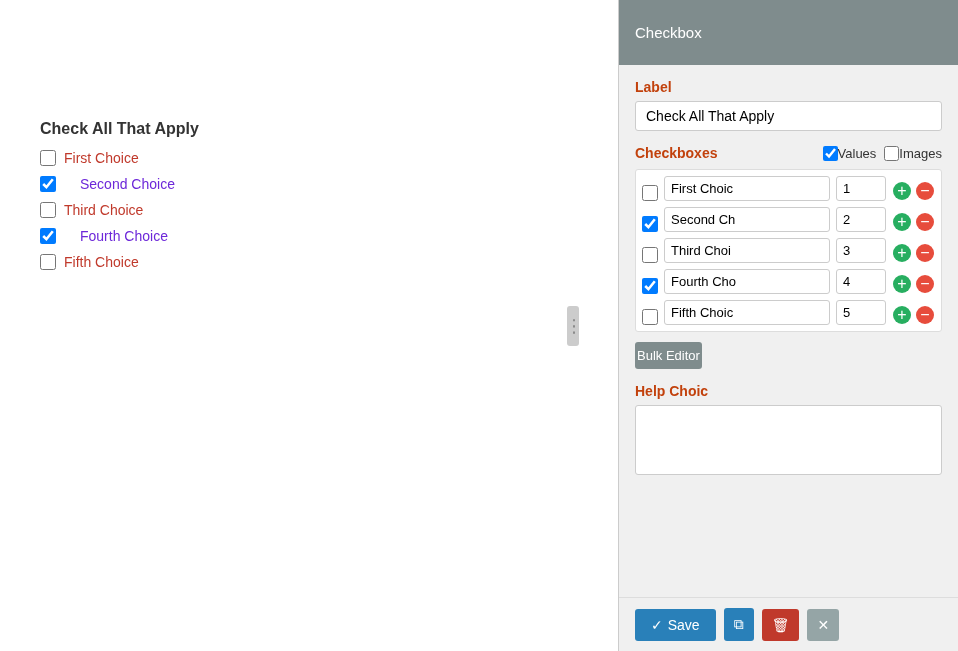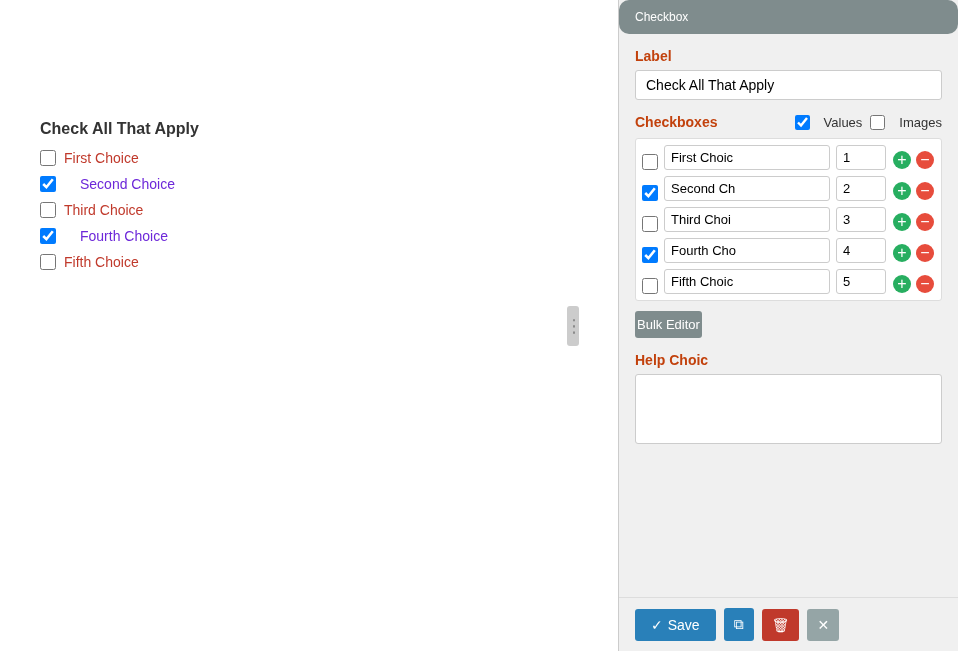--- a/index.html
+++ b/index.html
@@ -61,24 +61,23 @@
       height: 651px;
       background: #f0f0f0;
       border-left: 1px solid #ccc;
       display: flex;
       flex-direction: column;
     }
 
     .panel-header {
       background: #7f8c8d;
       color: #fff;
-      padding: 10px 16px;
-      font-size: 12px;
+      padding: 24px 16px;
+      font-size: 15px;
       font-weight: normal;
-      border-radius: 10px;
     }
 
     .panel-body {
       padding: 14px 16px;
       flex: 1;
       overflow-y: auto;
     }
 
     .section-label {
       font-weight: bold;
@@ -105,21 +104,21 @@
     }
 
     .checkboxes-header .section-label {
       margin-bottom: 0;
       flex: 1;
     }
 
     .header-option {
       display: flex;
       align-items: center;
-      gap: 14px;
+      gap: 0;
       font-size: 13px;
       color: #333;
     }
 
     .header-option input[type="checkbox"] {
       width: 15px;
       height: 15px;
       accent-color: #007bff;
     }
 

